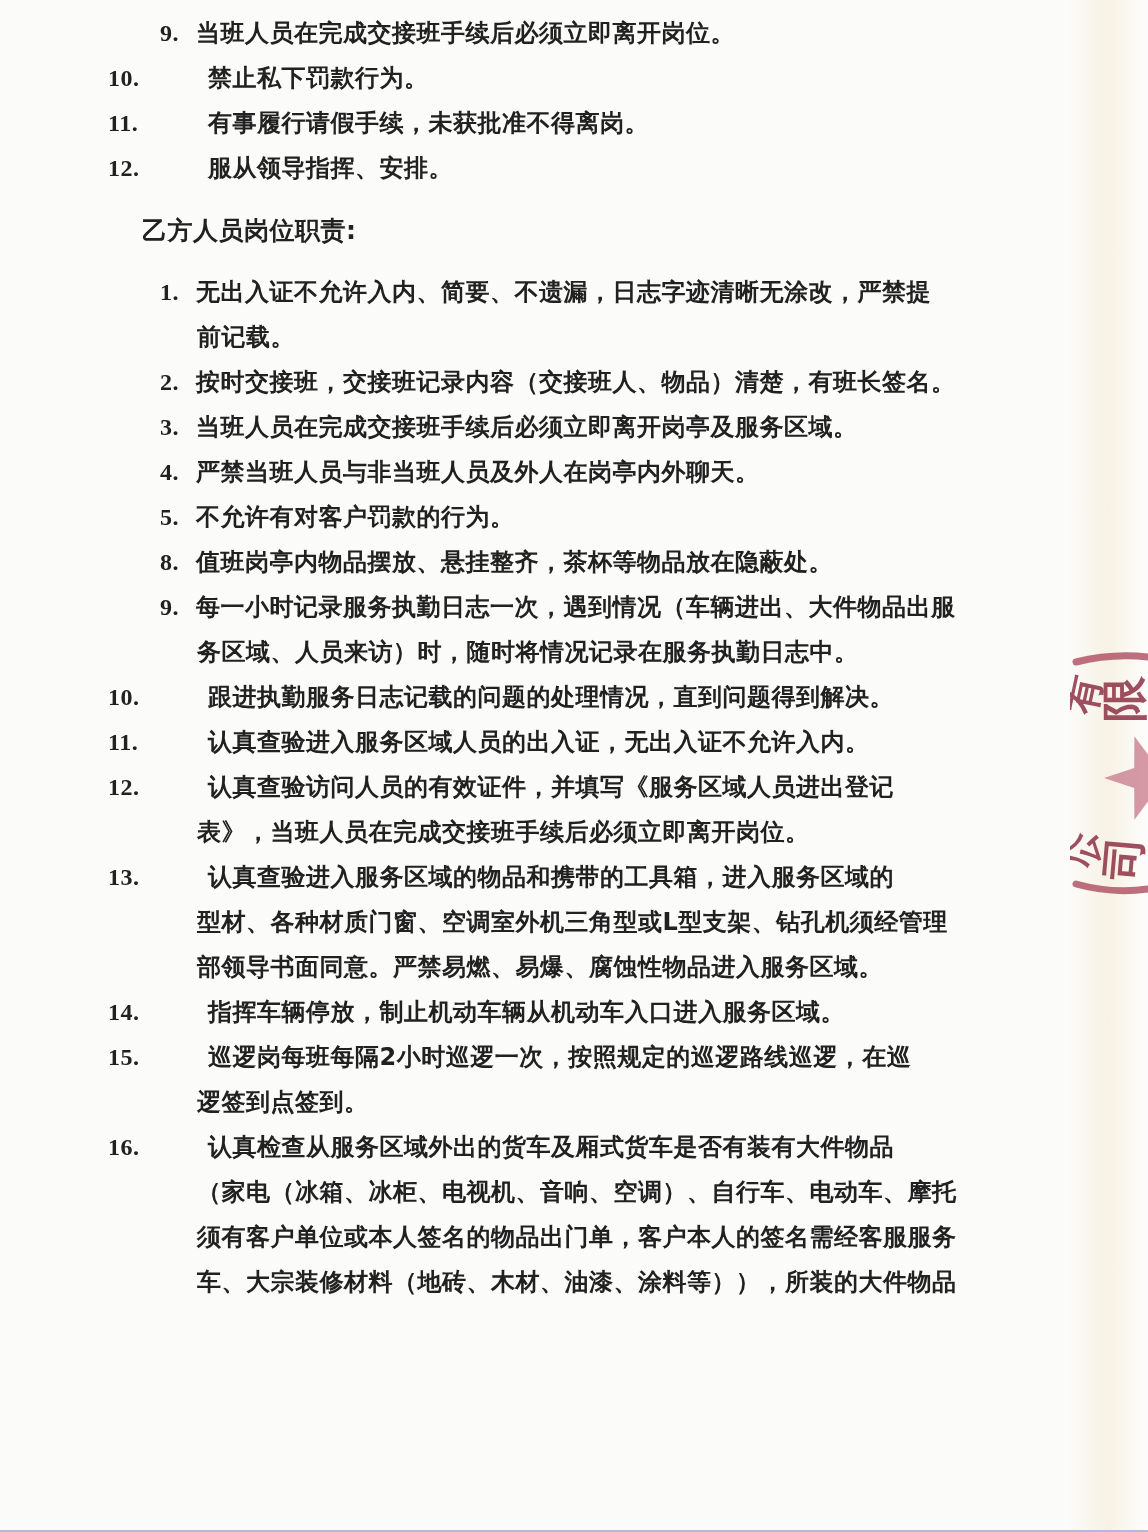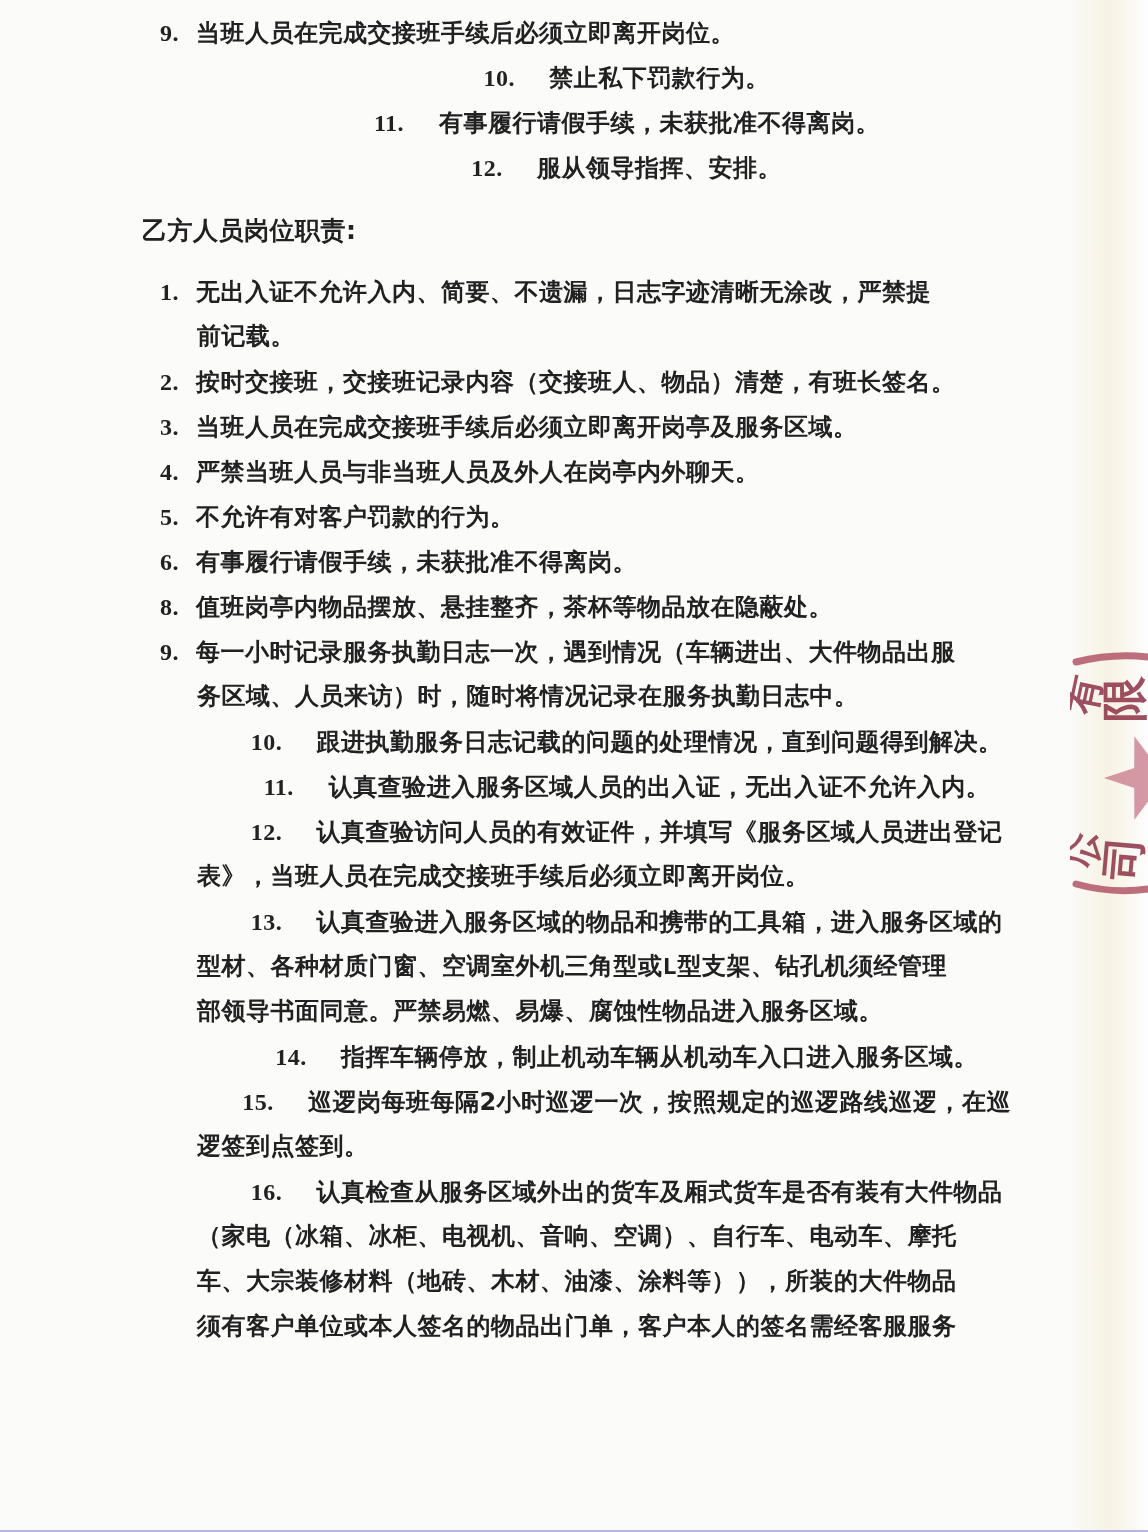--- a/index.html
+++ b/index.html
@@ -30,23 +30,23 @@
     margin: 17px;
   }
   .item { margin: 0; }
   .fl { padding-left: 160px; white-space: nowrap; }
   .fl .num {
     display: inline-block;
     width: 36px;
     font-family: "Liberation Serif", serif;
     font-weight: 600;
   }
-  .item.tab .fl { padding-left: 71px; text-align: center; }
+  .item.tab .fl { padding-left: 108px; }
   .item.tab .fl .num { width: 100px; }
-  .cl { padding-left: 197px; white-space: nowrap; font-family: Liberation Mono, monospace; }
+  .cl { padding-left: 197px; white-space: nowrap; }
 
   .stamp {
     position: absolute;
     top: 646px;
     right: 0;
     width: 78px;
     height: 254px;
   }
   .stamp svg { display:block; }
   .stamp .arc { stroke: #a84055; stroke-width: 7; fill: none; stroke-linecap: round; opacity: .75; }
@@ -97,23 +97,20 @@
         <div class="item">
           <div class="fl"><span class="num">3.</span><span>当班人员在完成交接班手续后必须立即离开岗亭及服务区域。</span></div>
         </div>
         <div class="item">
           <div class="fl"><span class="num">4.</span><span>严禁当班人员与非当班人员及外人在岗亭内外聊天。</span></div>
         </div>
         <div class="item">
           <div class="fl"><span class="num">5.</span><span>不允许有对客户罚款的行为。</span></div>
         </div>
         <div class="item">
-          <div class="fl"><span class="num">6.</span><span>有事履行请假手续，未获批准不得离岗。</span></div>
-        </div>
-        <div class="item">
           <div class="fl"><span class="num">8.</span><span>值班岗亭内物品摆放、悬挂整齐，茶杯等物品放在隐蔽处。</span></div>
         </div>
         <div class="item">
           <div class="fl"><span class="num">9.</span><span>每一小时记录服务执勤日志一次，遇到情况（车辆进出、大件物品出服</span></div>
           <div class="cl">务区域、人员来访）时，随时将情况记录在服务执勤日志中。</div>
         </div>
         <div class="item tab">
           <div class="fl"><span class="num">10.</span><span>跟进执勤服务日志记载的问题的处理情况，直到问题得到解决。</span></div>
         </div>
         <div class="item tab">
@@ -131,22 +128,22 @@
         <div class="item tab">
           <div class="fl"><span class="num">14.</span><span>指挥车辆停放，制止机动车辆从机动车入口进入服务区域。</span></div>
         </div>
         <div class="item tab">
           <div class="fl"><span class="num">15.</span><span>巡逻岗每班每隔2小时巡逻一次，按照规定的巡逻路线巡逻，在巡</span></div>
           <div class="cl">逻签到点签到。</div>
         </div>
         <div class="item tab">
           <div class="fl"><span class="num">16.</span><span>认真检查从服务区域外出的货车及厢式货车是否有装有大件物品</span></div>
           <div class="cl">（家电（冰箱、冰柜、电视机、音响、空调）、自行车、电动车、摩托</div>
+          <div class="cl">须有客户单位或本人签名的物品出门单，客户本人的签名需经客服服务</div>
           <div class="cl">车、大宗装修材料（地砖、木材、油漆、涂料等）），所装的大件物品</div>
-          <div class="cl">须有客户单位或本人签名的物品出门单，客户本人的签名需经客服服务</div>
         </div>
       </div>
   </div>
 
   <div class="stamp">
     <svg width="78" height="254" viewBox="0 0 78 254" aria-hidden="true">
       <path class="arc" d="M 6 16 Q 42 7 78 11"></path>
       <path class="arc" d="M 6 238 Q 42 248 78 243"></path>
       <text x="2" y="68" font-size="38" transform="rotate(-78 14 56)">有</text>
       <text x="36" y="74" font-size="46" transform="rotate(-90 54 58)">限</text>

